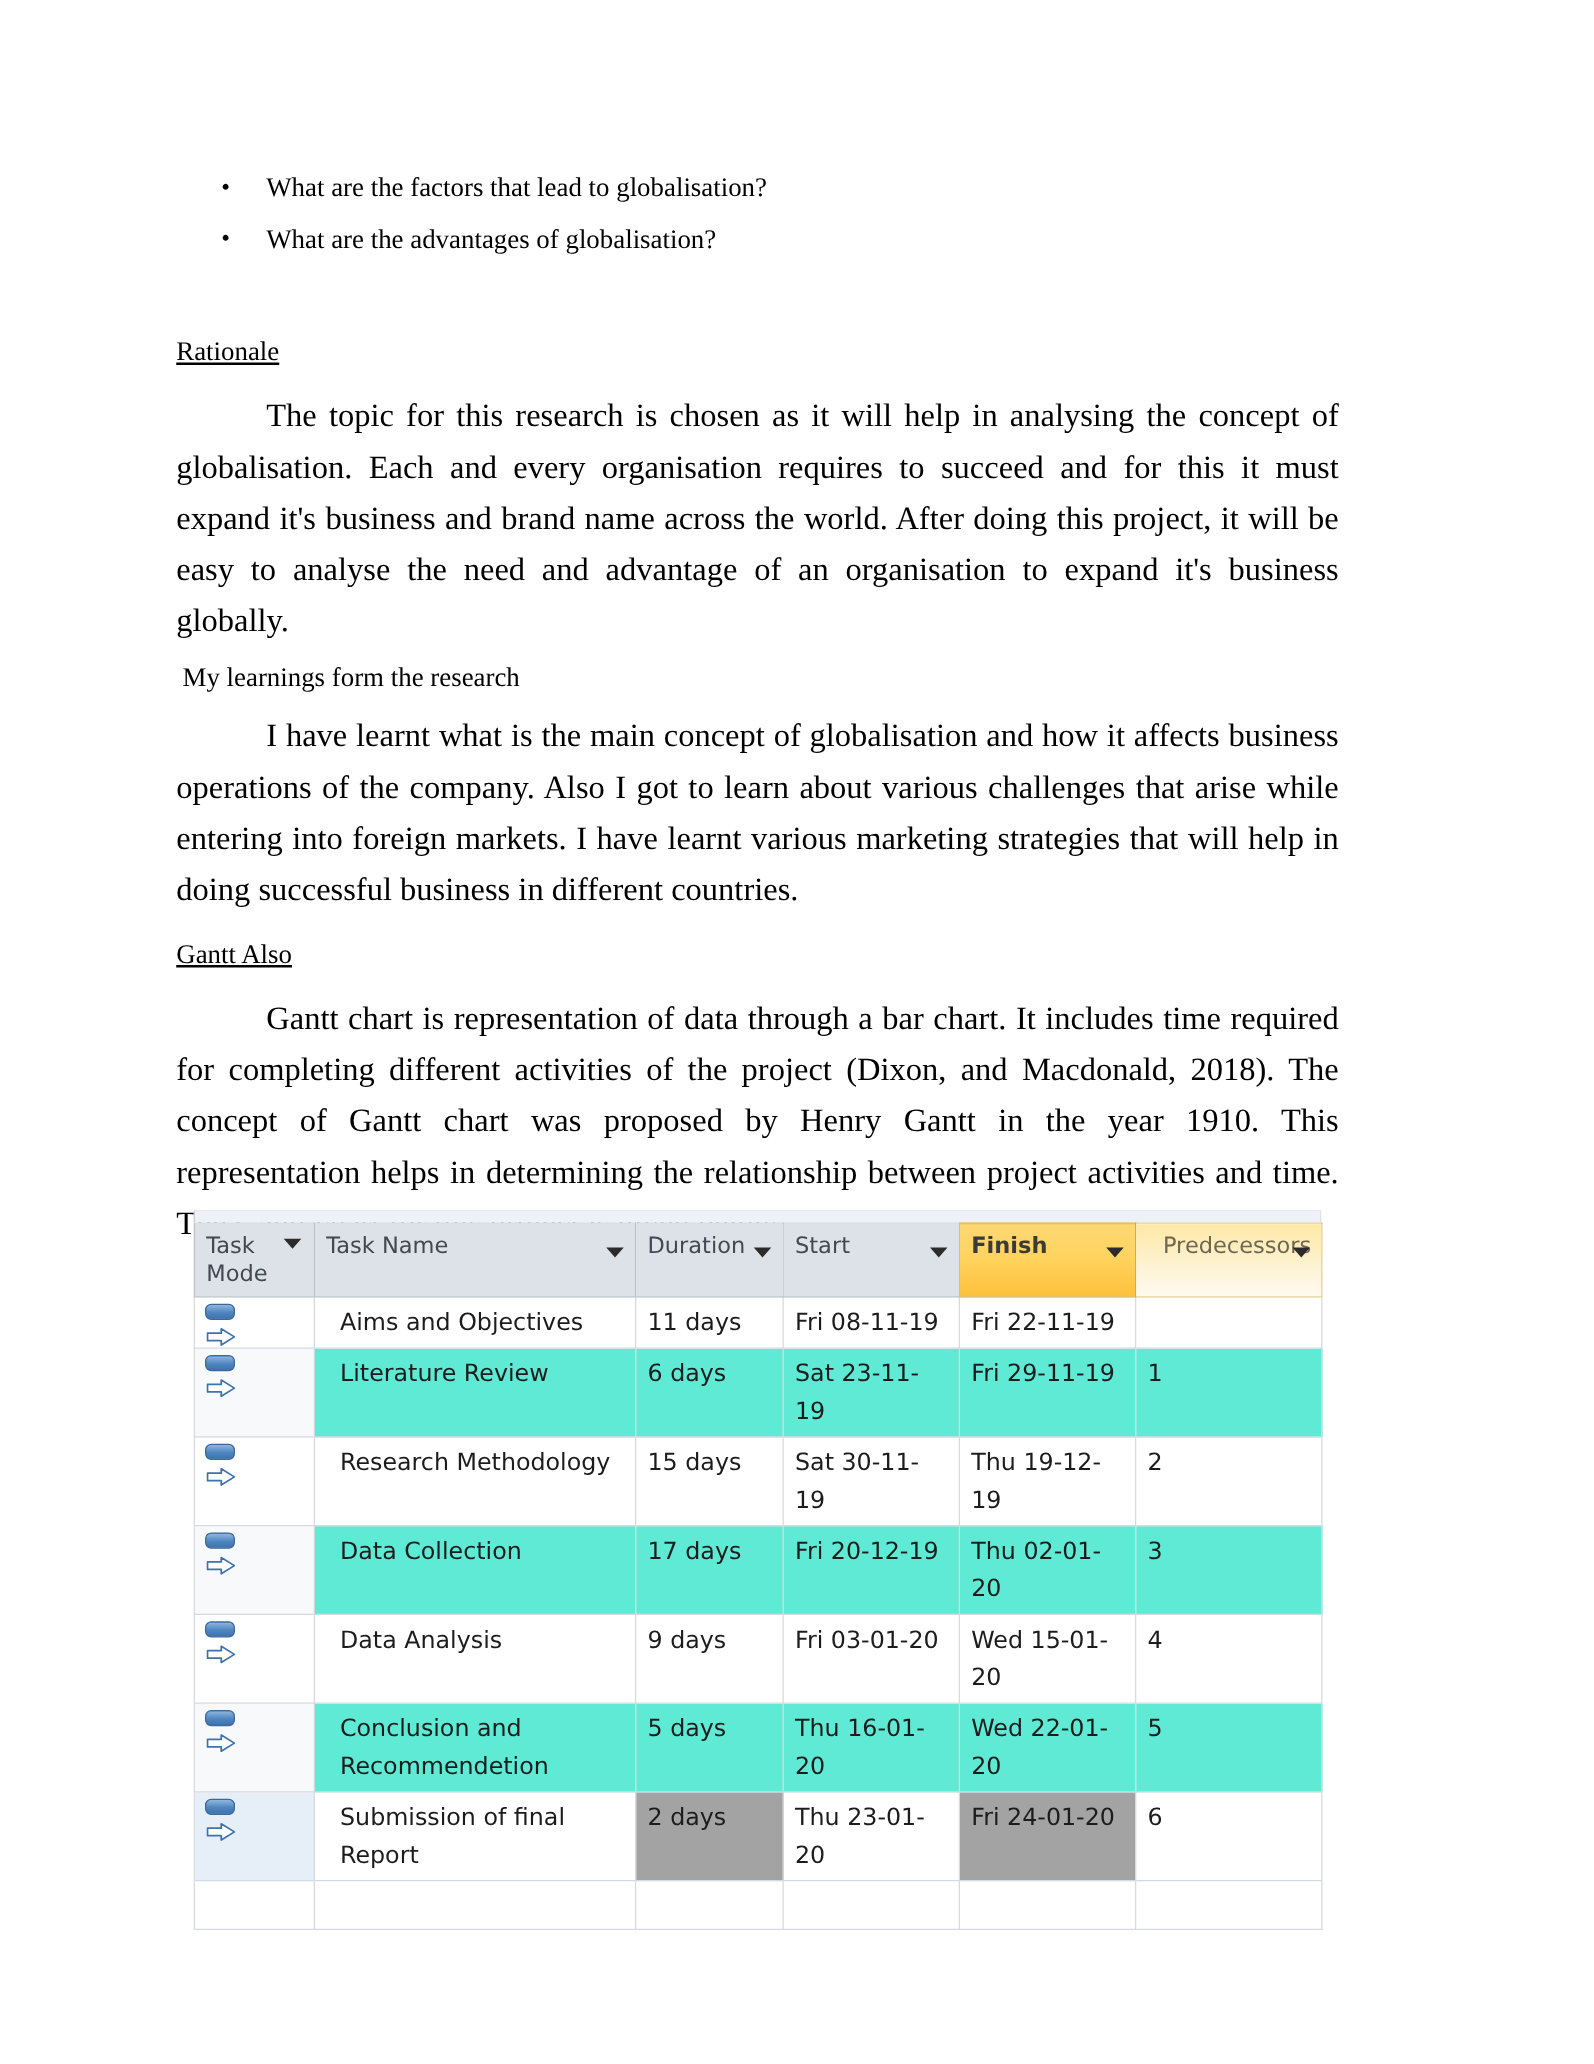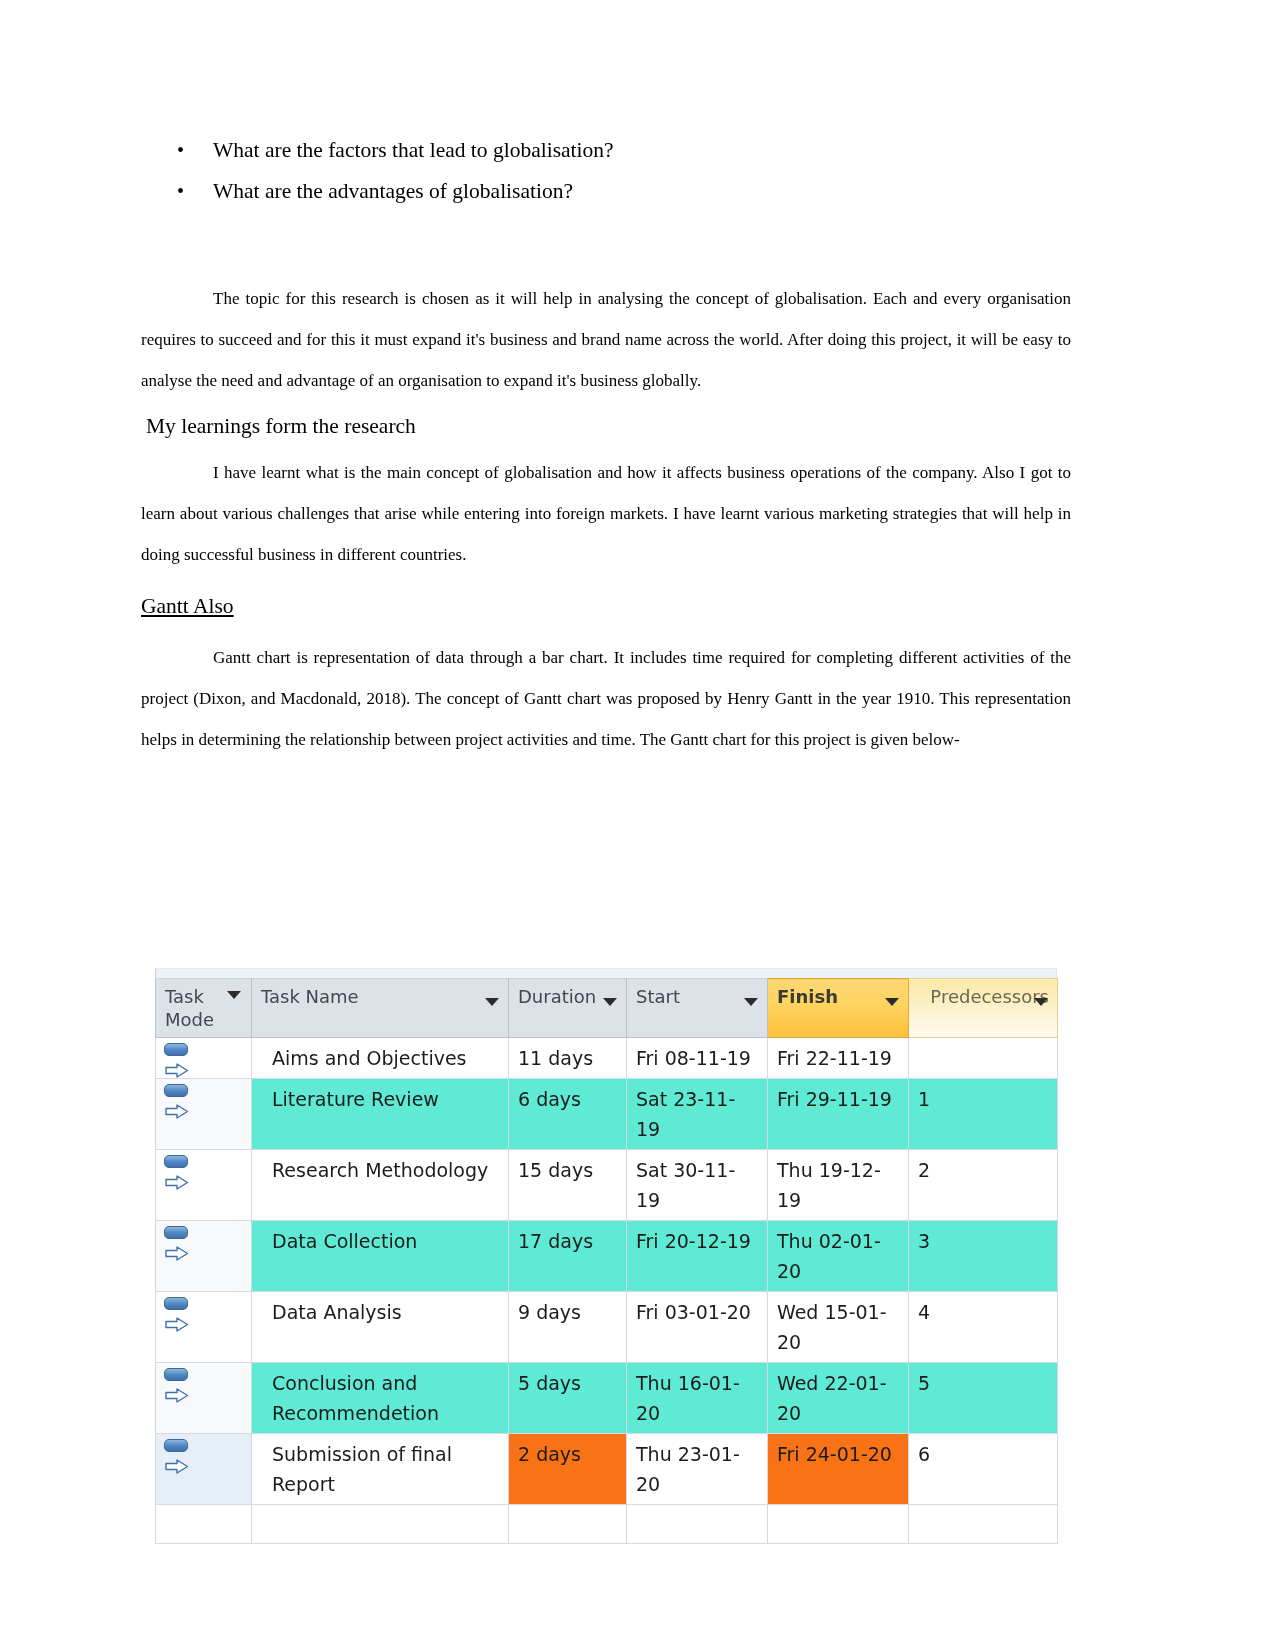--- a/index.html
+++ b/index.html
@@ -67,21 +67,21 @@
   }
 
   .plain-line {
     font-size: 21.5px;
     line-height: 41px;
     margin: 5px;
   }
 
   
   p.body {
-    font-size: 17px;
+    font-size: 26px;
     line-height: 41px;
     text-align: justify;
     text-justify: inter-word;
     margin: 0;
     text-indent: 72px;
     hyphens: none;
   }
 
   
   .gantt-wrap {
@@ -160,21 +160,21 @@
     height: 39px;
     box-sizing: border-box;
     background: #ffffff;
   }
   table.gantt tbody tr.alt td { background: #5eead4; }
   table.gantt tbody td.mode-cell {
     padding: 4px 0 0 6px;
     background: #ffffff;
   }
   table.gantt tbody tr.alt td.mode-cell { background: #f7f9fb; }
-  table.gantt tbody td.sel { background: #f97316; margin-top: 28px; }
+  table.gantt tbody td.sel { background: #a3a3a3; margin-top: 28px; }
   table.gantt tbody tr.selrow td.mode-cell { background: #e6eef8; }
   table.gantt tbody td.name-cell { padding-left: 20px; }
 
   
   .mode-icon { width: 34px; height: 34px; position: relative; display: block; }
   .mode-icon .bar {
     position: absolute; left: 2px; top: 1px;
     width: 22px; height: 11px; border-radius: 5px;
     background: linear-gradient(180deg,#8fb6dd 0%,#4f86c0 55%,#3f72ad 100%);
     border: 1px solid #3a6898;
@@ -204,20 +204,23 @@
         <span>What are the factors that lead to globalisation?</span>
       </li>
       <li>
         <span class="bullet">•</span>
         <span>What are the advantages of globalisation?</span>
       </li>
     </ul>
 
     <div class="spacer-lg"></div>
 
+    <div>
+      <span class="heading">Rationale </span>
+    </div>
 
     <div class="spacer-sm"></div>
 
     <p class="body">The topic for this research is chosen as it will help in analysing the concept of globalisation. Each and every organisation requires to succeed and for this it must expand it's business and brand name across the world. After doing this project, it will be easy to analyse the need and advantage of an organisation to expand it's business globally.</p>
 
     <div class="plain-line">My learnings form the research</div>
 
     <p class="body">I have learnt what is the main concept of globalisation and how it affects business operations of the company. Also I got to learn about various challenges that arise while entering into foreign markets.  I have learnt various marketing strategies that will help in doing successful business in different countries.</p>
 
     <div class="spacer-sm"></div>

